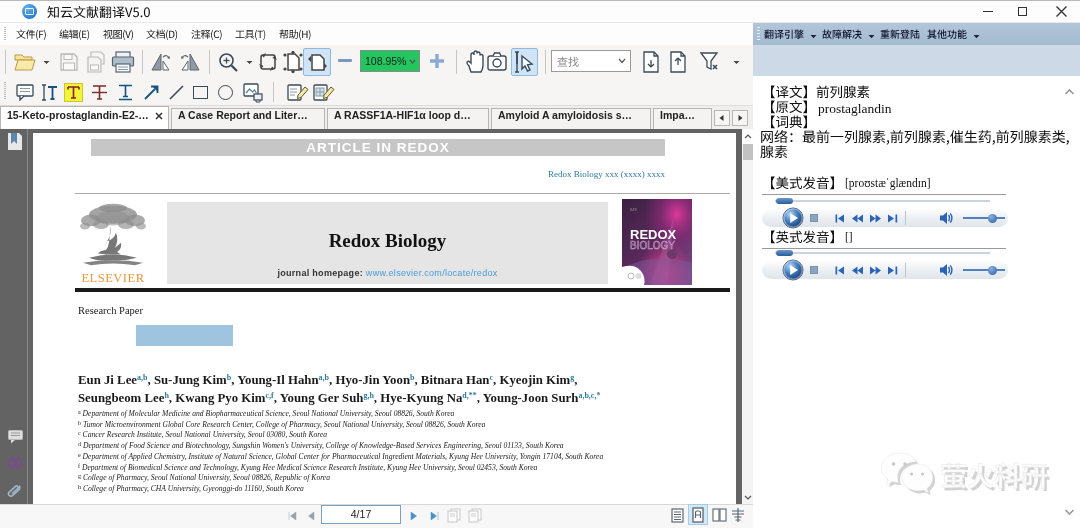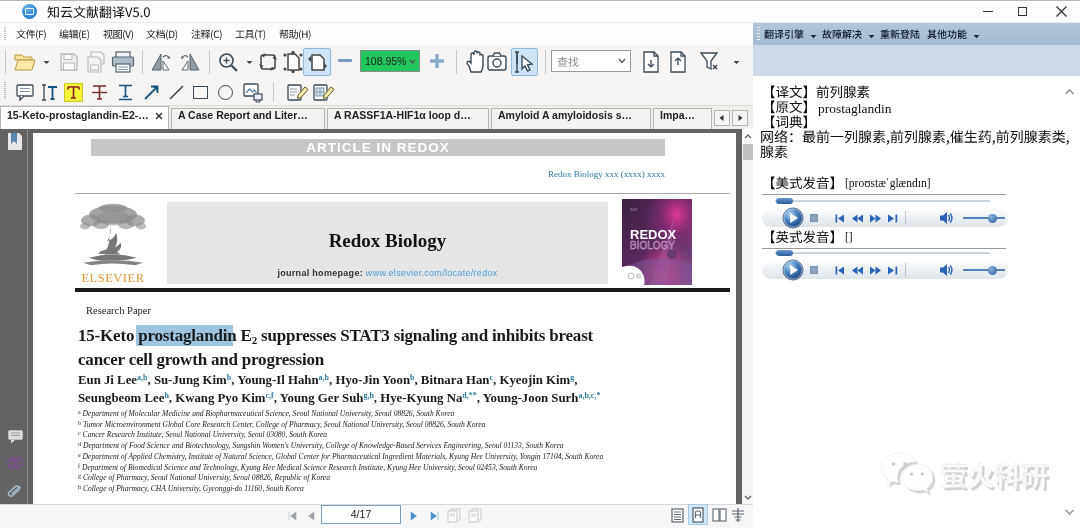--- a/index.html
+++ b/index.html
@@ -338,23 +338,22 @@
 <path d="M0 70 Q30 52 70 64 L70 86 L0 86 Z" fill="#7a5a9a" opacity=".5"></path>
 <path d="M0 86 L0 68 Q12 64 19 72 Q24 79 22 86 Z" fill="#fff"></path>
 <circle cx="50" cy="55" r="5" fill="#6a3a6a"></circle>
 <text x="8" y="40" font-size="13" font-weight="bold" fill="#fff" font-family="Liberation Sans">REDOX</text>
 <text x="8" y="50" font-size="10" fill="none" stroke="#cfaad0" stroke-width=".5" font-family="Liberation Sans">BIOLOGY</text>
 <text x="8" y="12" font-size="4" fill="#ccc" font-family="Liberation Sans">###</text>
 <circle cx="9" cy="77" r="3" fill="none" stroke="#aaa" stroke-width=".8"></circle>
 <circle cx="16.5" cy="77" r="3" fill="#ddd"></circle>
 </svg>
 <div class="abs" style="left:75px;top:288px;width:655px;height:3.5px;background:#1a1a1a"></div>
-<div class="abs" style="left:86px;top:305px;font-size:10.5px;font-family:'Liberation Serif',serif;color:#222">Research Paper</div>
+<div class="abs" style="left:78px;top:305px;font-size:10.5px;font-family:'Liberation Serif',serif;color:#222">Research Paper</div>
 <div class="abs" style="left:136px;top:325px;width:97px;height:21px;background:#9ec4e0"></div>
-<div class="abs" style="left:78px;top:326px;width:540px;font-size:17px;font-weight:bold;font-family:'Liberation Serif',serif;color:#1a1a1a;line-height:20px;letter-spacing:-0.2px">15-Keto prostaglandin E<span style="font-size:11px;vertical-align:-3px">2</span> suppresses STAT3 signaling and inhibits breast cancer cell growth and progression</div>
 <div class="abs" style="left:78px;top:372px;width:580px;font-size:12.8px;font-weight:bold;font-family:'Liberation Serif',serif;color:#1a1a1a;line-height:16px">Eun Ji Lee<span style="font-size:8px;position:relative;top:-4px;color:#2d7a9e">a,b</span>, Su-Jung Kim<span style="font-size:8px;position:relative;top:-4px;color:#2d7a9e">b</span>, Young-Il Hahn<span style="font-size:8px;position:relative;top:-4px;color:#2d7a9e">a,b</span>, Hyo-Jin Yoon<span style="font-size:8px;position:relative;top:-4px;color:#2d7a9e">b</span>, Bitnara Han<span style="font-size:8px;position:relative;top:-4px;color:#2d7a9e">c</span>, Kyeojin Kim<span style="font-size:8px;position:relative;top:-4px;color:#2d7a9e">g</span>,<br>Seungbeom Lee<span style="font-size:8px;position:relative;top:-4px;color:#2d7a9e">h</span>, Kwang Pyo Kim<span style="font-size:8px;position:relative;top:-4px;color:#2d7a9e">c,f</span>, Young Ger Suh<span style="font-size:8px;position:relative;top:-4px;color:#2d7a9e">g,h</span>, Hye-Kyung Na<span style="font-size:8px;position:relative;top:-4px;color:#2d7a9e">d,**</span>, Young-Joon Surh<span style="font-size:8px;position:relative;top:-4px;color:#2d7a9e">a,b,c,*</span></div>
 <div class="abs" style="left:78px;top:409px;width:600px;font-size:7.6px;font-style:italic;font-family:'Liberation Serif',serif;color:#222;line-height:10.7px">
       <div><span style="font-style:normal;font-size:6px;position:relative;top:-2px">a</span> Department of Molecular Medicine and Biopharmaceutical Science, Seoul National University, Seoul 08826, South Korea</div>
       <div><span style="font-style:normal;font-size:6px;position:relative;top:-2px">b</span> Tumor Microenvironment Global Core Research Center, College of Pharmacy, Seoul National University, Seoul 08826, South Korea</div>
       <div><span style="font-style:normal;font-size:6px;position:relative;top:-2px">c</span> Cancer Research Institute, Seoul National University, Seoul 03080, South Korea</div>
       <div><span style="font-style:normal;font-size:6px;position:relative;top:-2px">d</span> Department of Food Science and Biotechnology, Sungshin Women's University, College of Knowledge-Based Services Engineering, Seoul 01133, South Korea</div>
       <div><span style="font-style:normal;font-size:6px;position:relative;top:-2px">e</span> Department of Applied Chemistry, Institute of Natural Science, Global Center for Pharmaceutical Ingredient Materials, Kyung Hee University, Yongin 17104, South Korea</div>
       <div><span style="font-style:normal;font-size:6px;position:relative;top:-2px">f</span> Department of Biomedical Science and Technology, Kyung Hee Medical Science Research Institute, Kyung Hee University, Seoul 02453, South Korea</div>
       <div><span style="font-style:normal;font-size:6px;position:relative;top:-2px">g</span> College of Pharmacy, Seoul National University, Seoul 08826, Republic of Korea</div>
       <div><span style="font-style:normal;font-size:6px;position:relative;top:-2px">h</span> College of Pharmacy, CHA University, Gyeonggi-do 11160, South Korea</div>

